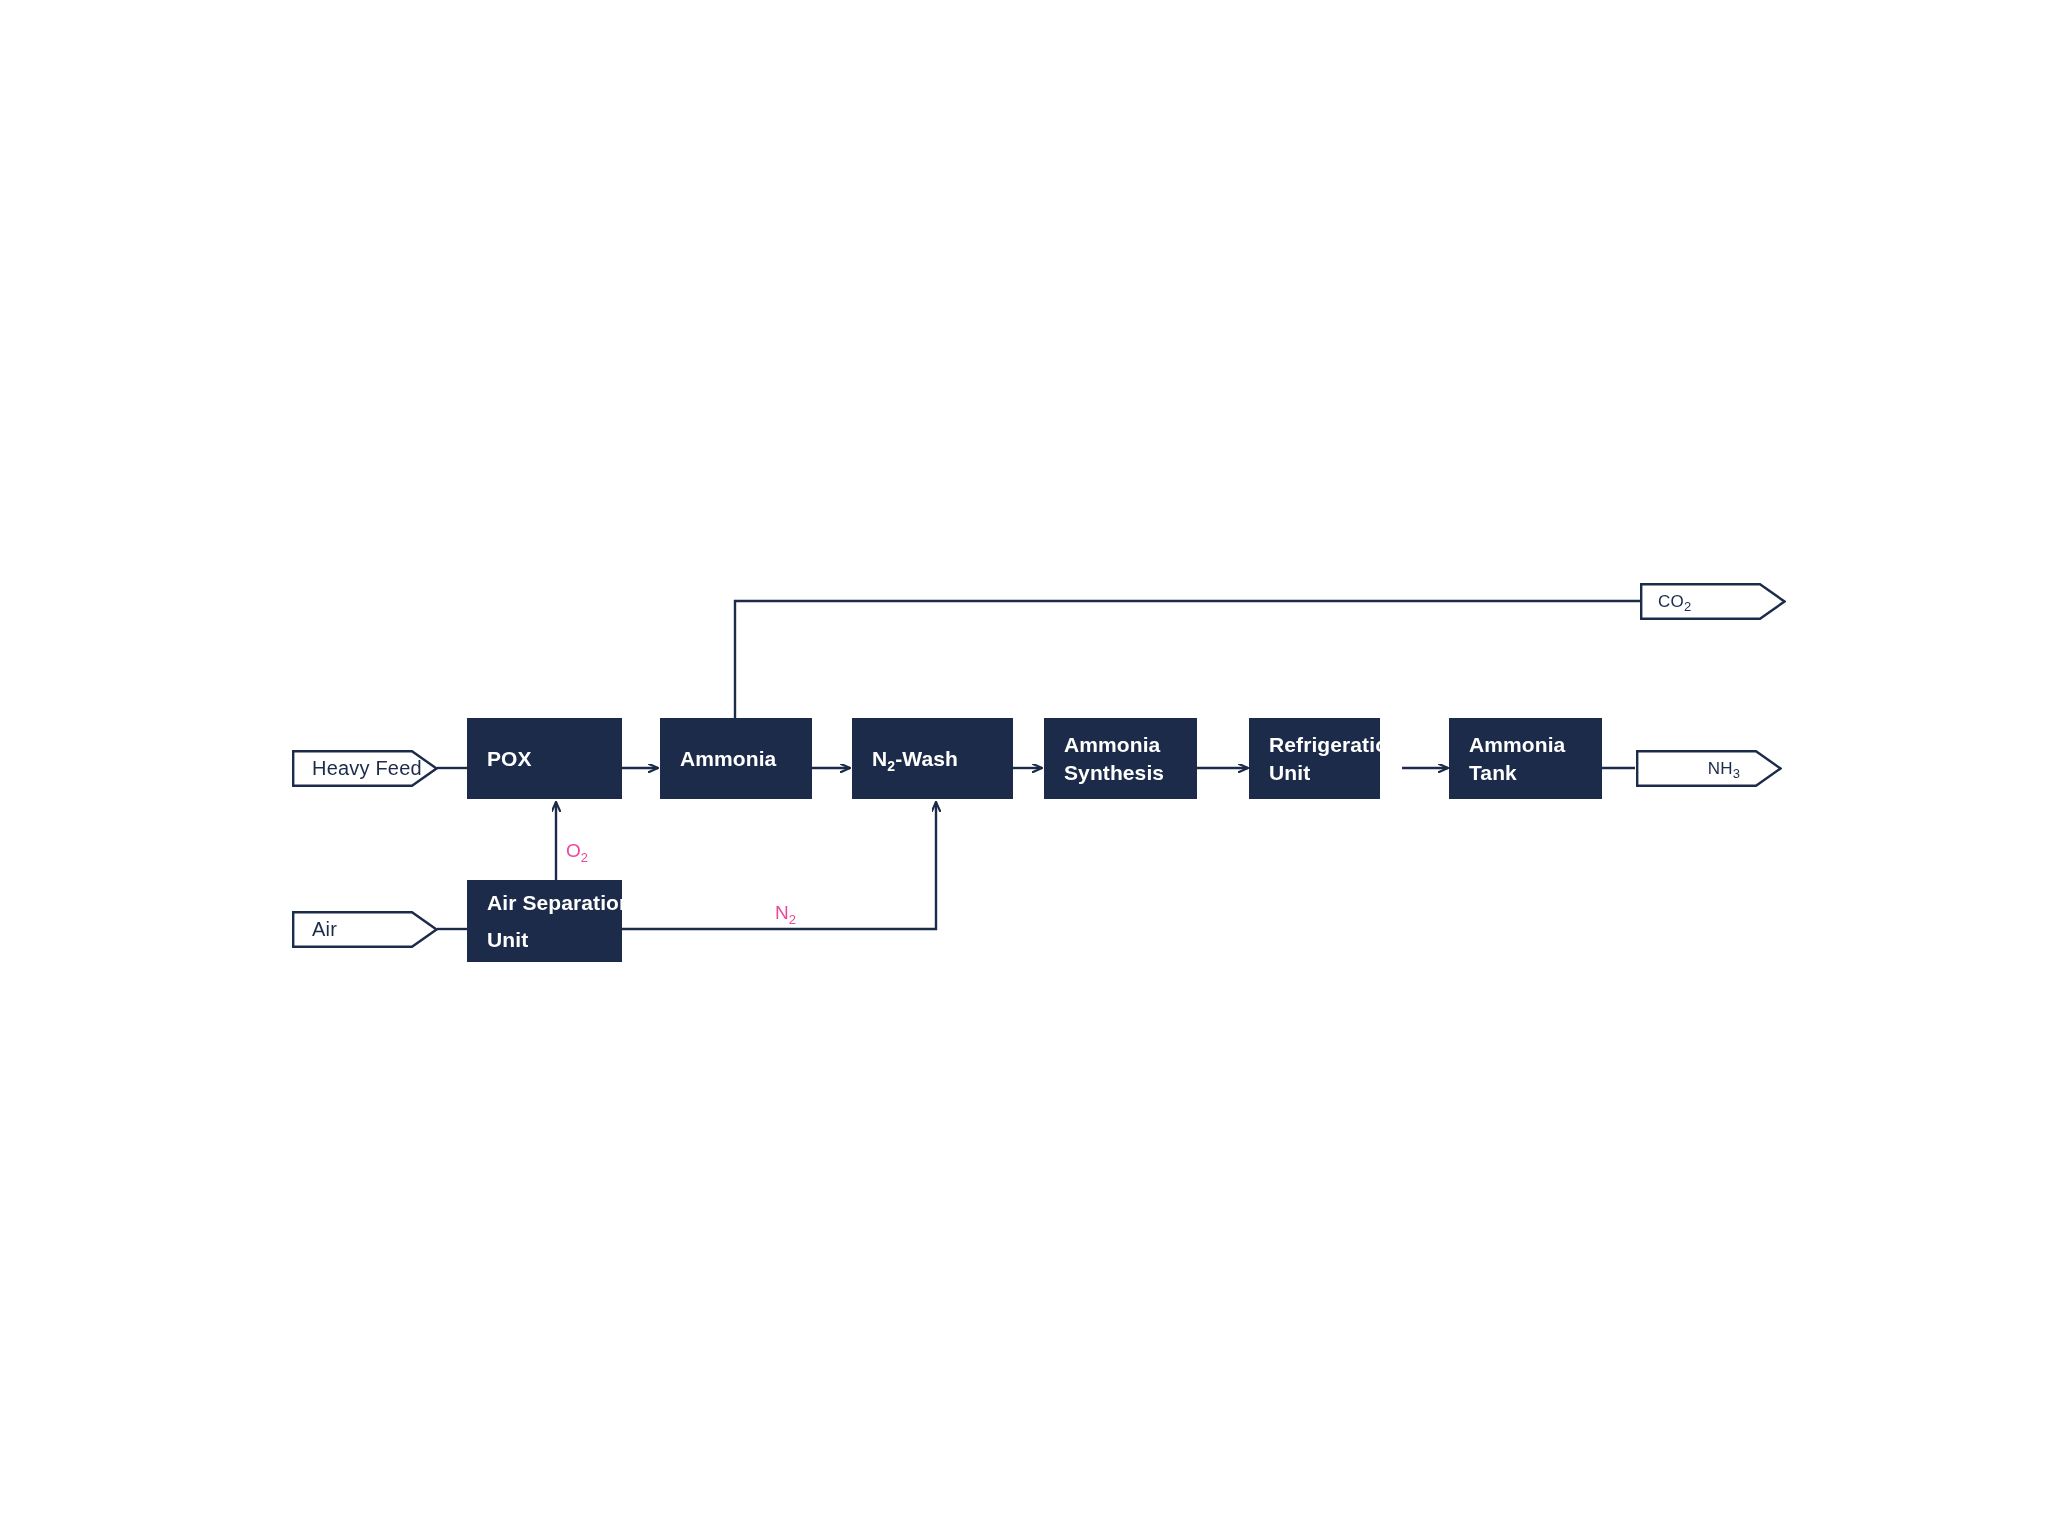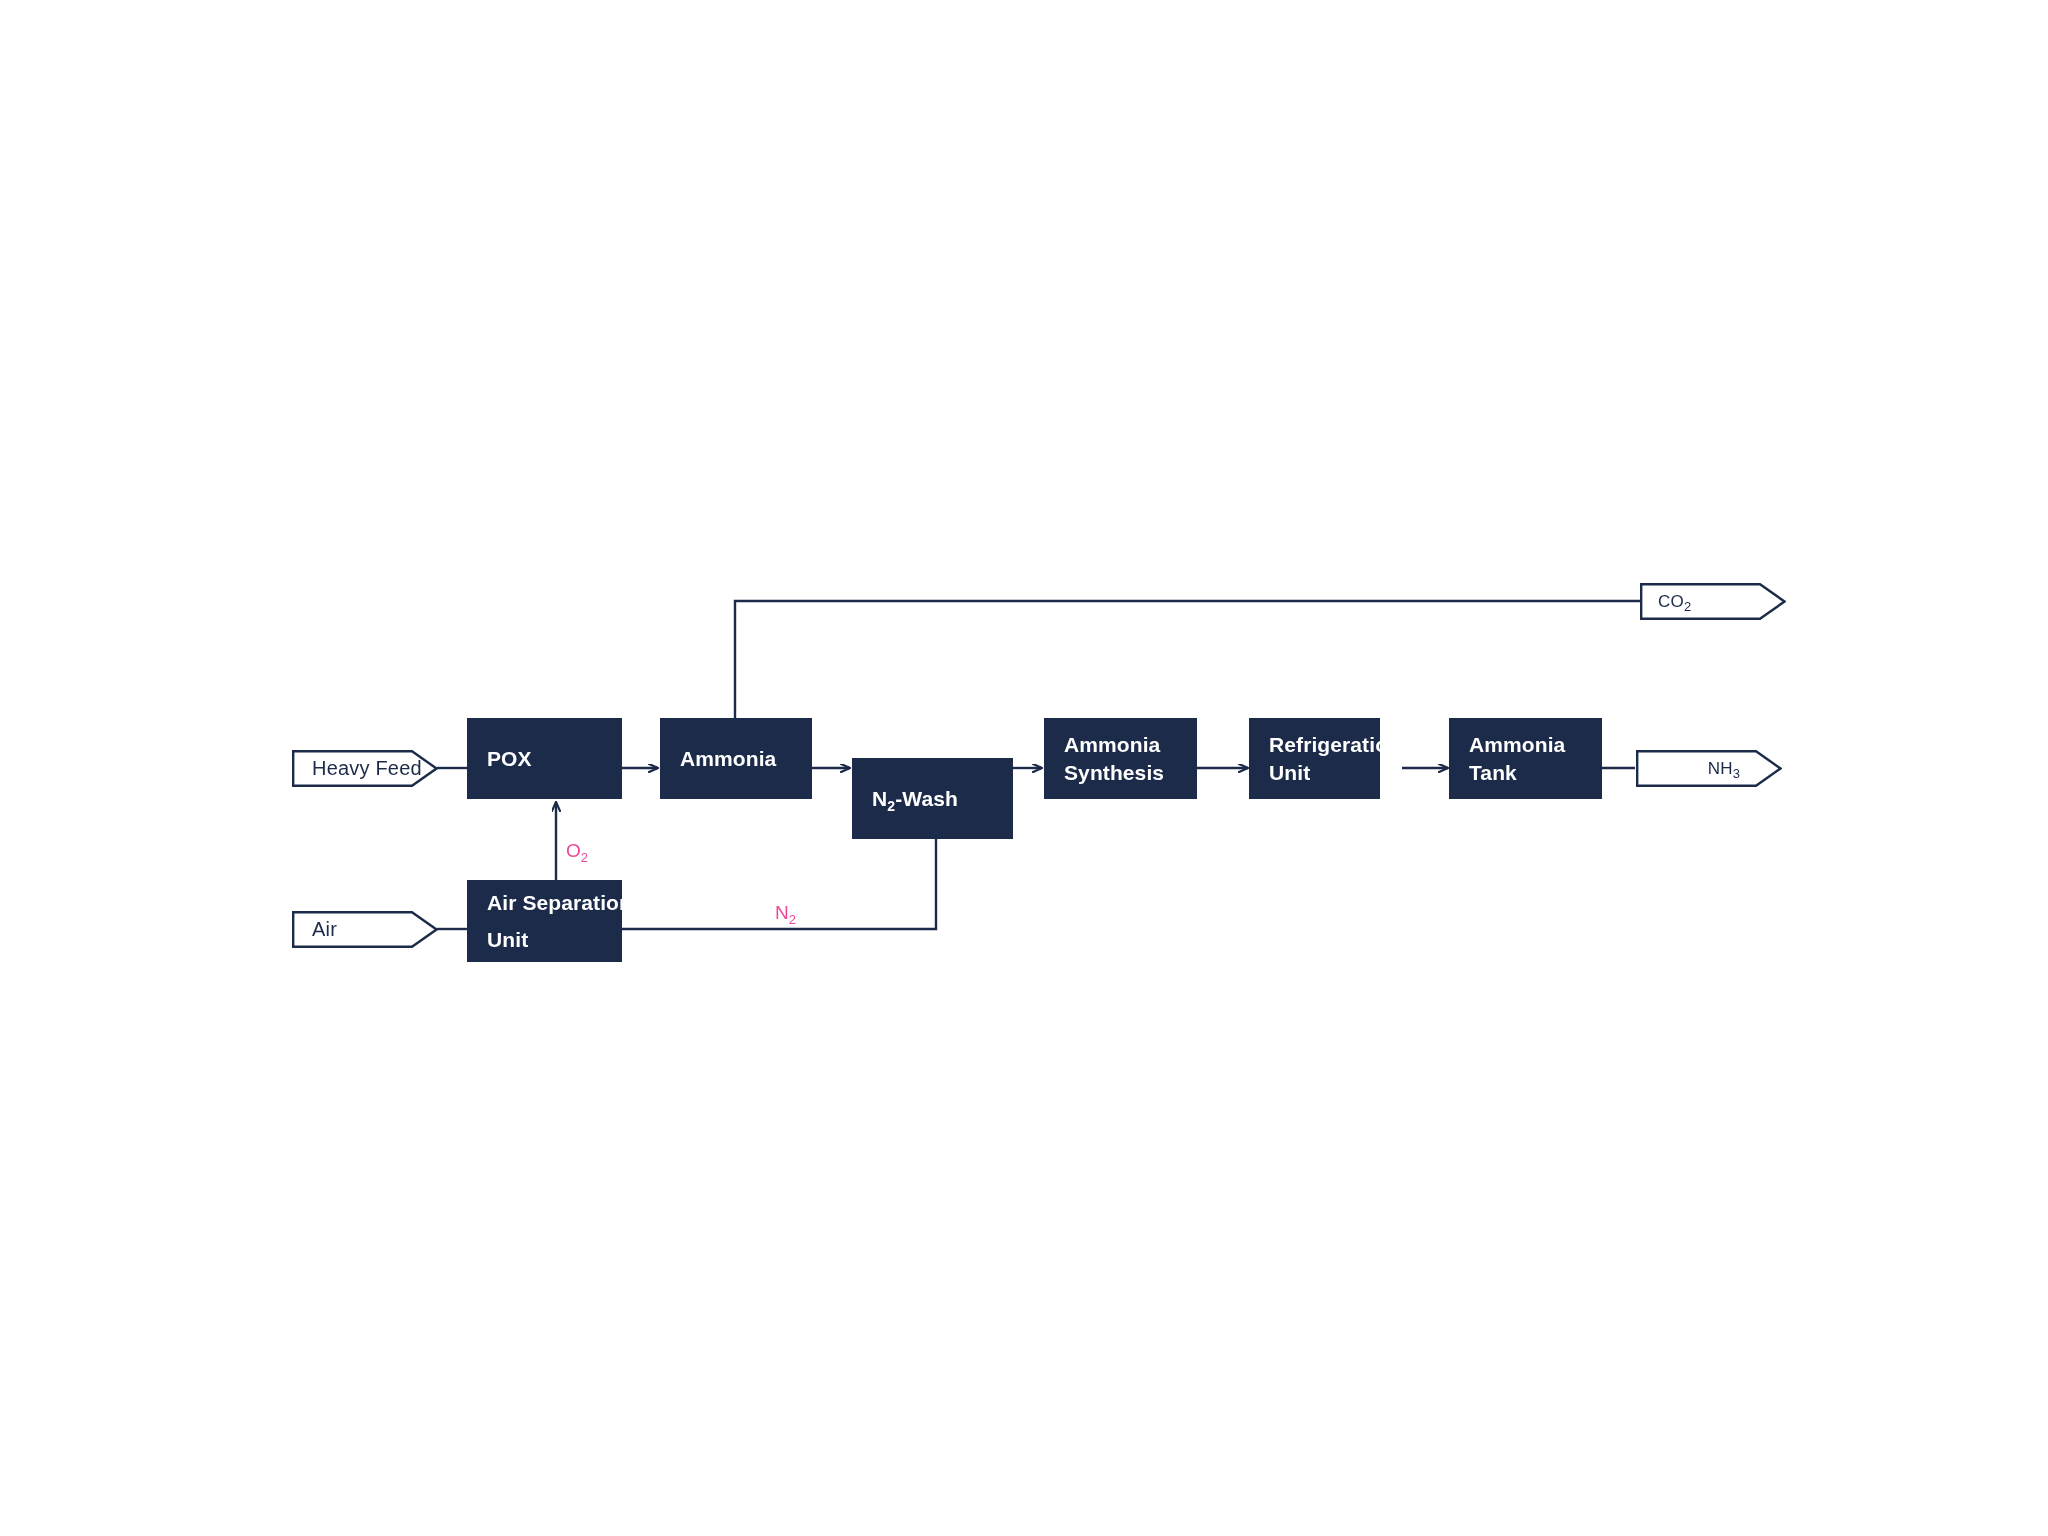--- a/index.html
+++ b/index.html
@@ -127,21 +127,21 @@
   </svg>
 
   <div class="unit-box" style="left:467px; top:718px; width:155px; height:81px;">
     <span class="unit-label">POX</span>
   </div>
 
   <div class="unit-box" style="left:660px; top:718px; width:152px; height:81px;">
     <span class="unit-label">Ammonia</span>
   </div>
 
-  <div class="unit-box" style="left:852px; top:758px; width:161px; height:81px;">
+  <div class="unit-box" style="left:852px; top:718px; width:161px; height:81px;">
     <span class="unit-label"><span>N</span><sub>2</sub><span>-Wash</span></span>
   </div>
 
   <div class="unit-box" style="left:1044px; top:718px; width:153px; height:81px;">
     <span class="unit-label">Ammonia</span>
     <span class="unit-label">Synthesis</span>
   </div>
 
   <div class="unit-box" style="left:1249px; top:718px; width:131px; height:81px;">
     <span class="unit-label">Refrigeration</span>

